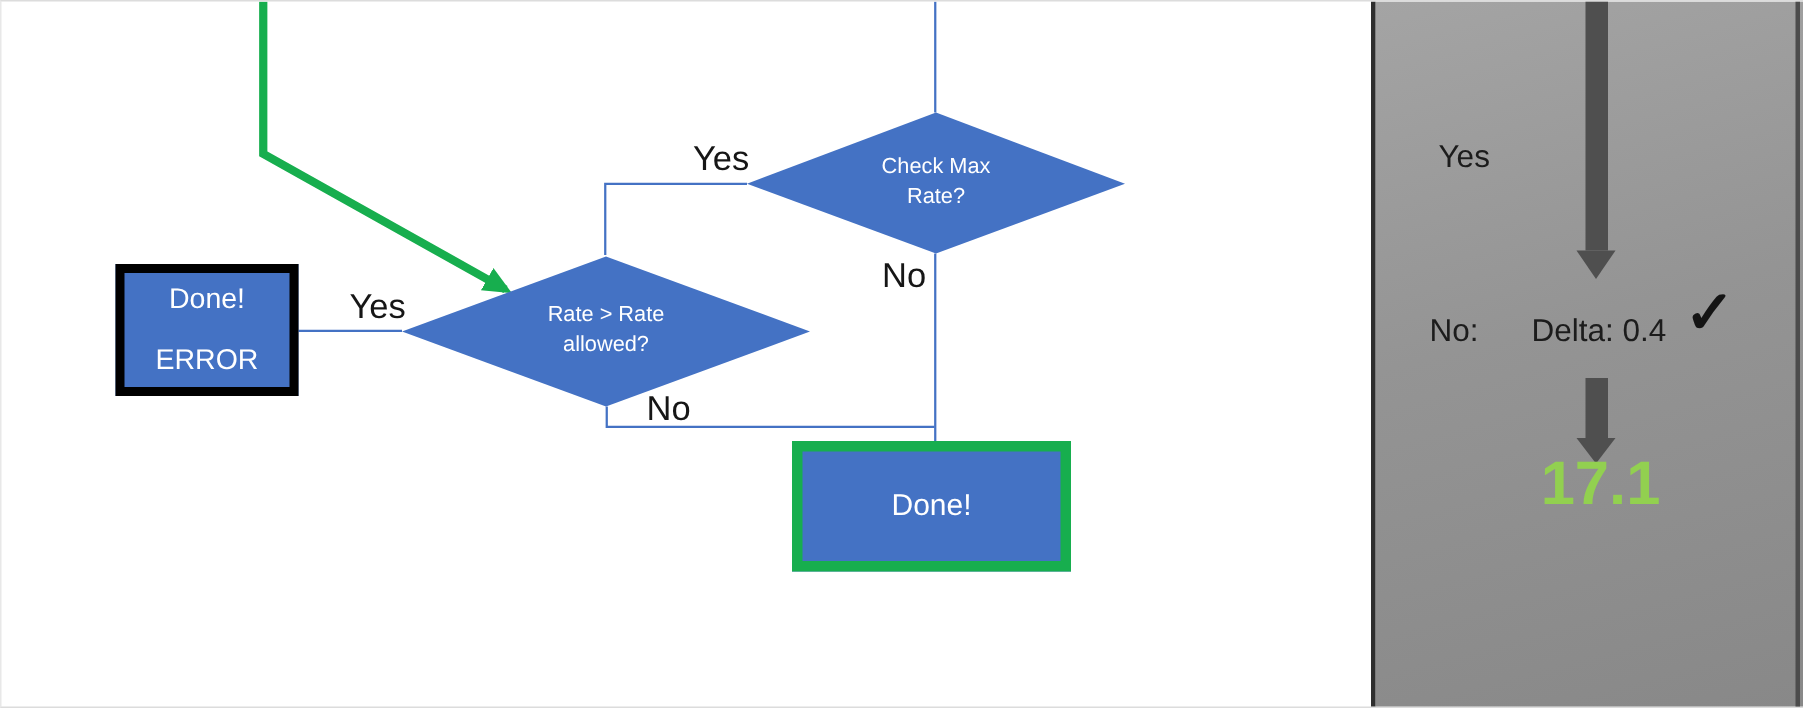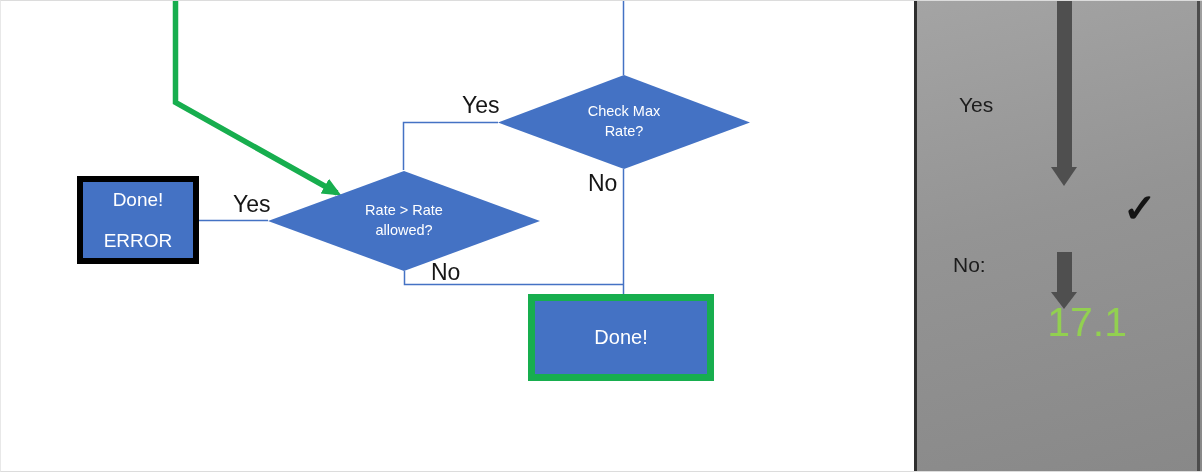--- a/index.html
+++ b/index.html
@@ -55,40 +55,40 @@
     background:linear-gradient(165deg,#a4a4a4 0%,#949494 45%,#888888 100%);
     border-left:3px solid #2e2e2e;
   }
   .panel-right-edge{
     position:absolute;right:3px;top:0;bottom:0;width:3px;background:#4c4c4c;
   }
   .panel-text{
     position:absolute;color:#1c1c1c;font-size:21px;line-height:26px;white-space:nowrap;
   }
   .p-yes{left:42px;top:91px;}
-  .p-no{left:36px;top:207px;margin-top:44px;}
+  .p-no{left:36px;top:207px;}
   .p-delta{left:104px;top:207px;}
   .p-check{
     position:absolute;left:206px;top:184px;color:#141414;
     font-size:40px;font-weight:bold;
   }
   .arrow-shaft{
     position:absolute;width:15px;background:#4f4f4f;
   }
   .arrow-head{
     position:absolute;width:0;height:0;
     border-left:13px solid transparent;border-right:13px solid transparent;
   }
   .a1-shaft{left:140px;top:0;height:166px;}
   .a1-head{left:134px;top:166px;border-top:19px solid #4f4f4f;}
   .a2-shaft{left:140px;top:251px;height:40px;}
   .a2-head{left:134px;top:291px;border-top:17px solid #4f4f4f;}
   .p-result{
-    position:absolute;left:90px;top:297px;width:120px;text-align:right;
-    color:#92D050;font-size:41px;font-weight:normal;line-height:48px;
+    position:absolute;left:90px;top:297px;width:120px;text-align:center;
+    color:#92D050;font-size:41px;font-weight:bold;line-height:48px;
   }
 </style>
 </head>
 <body>
 
 <div class="canvas">
 
   <svg class="flow-svg" viewBox="0 0 1202 472" xmlns="http://www.w3.org/2000/svg">
     <defs>
       <marker id="greenArrow" markerUnits="userSpaceOnUse" markerWidth="22" markerHeight="18" refX="14" refY="8.5" orient="auto">
@@ -126,20 +126,21 @@
 
   <div class="panel">
     <div class="panel-right-edge"></div>
 
     <div class="panel-text p-yes">Yes</div>
 
     <div class="arrow-shaft a1-shaft"></div>
     <div class="arrow-head a1-head"></div>
 
     <div class="panel-text p-no">No:</div>
+    <div class="panel-text p-delta">Delta: 0.4</div>
     <div class="p-check">✓</div>
 
     <div class="arrow-shaft a2-shaft"></div>
     <div class="arrow-head a2-head"></div>
 
     <div class="p-result">17.1</div>
   </div>
 
 </div>
 

